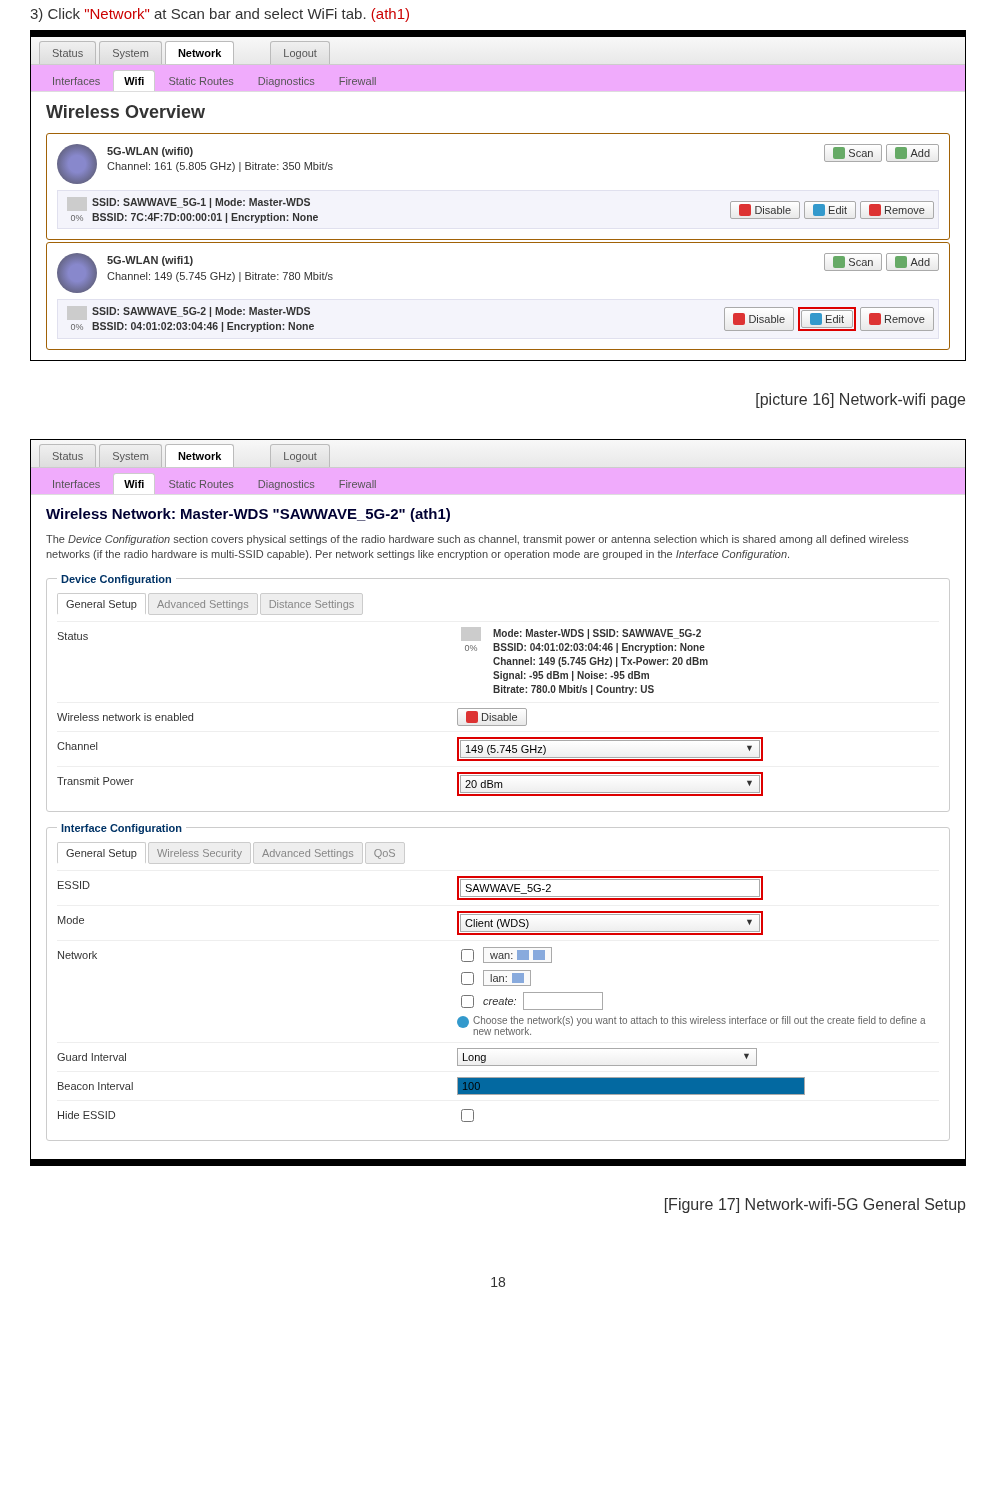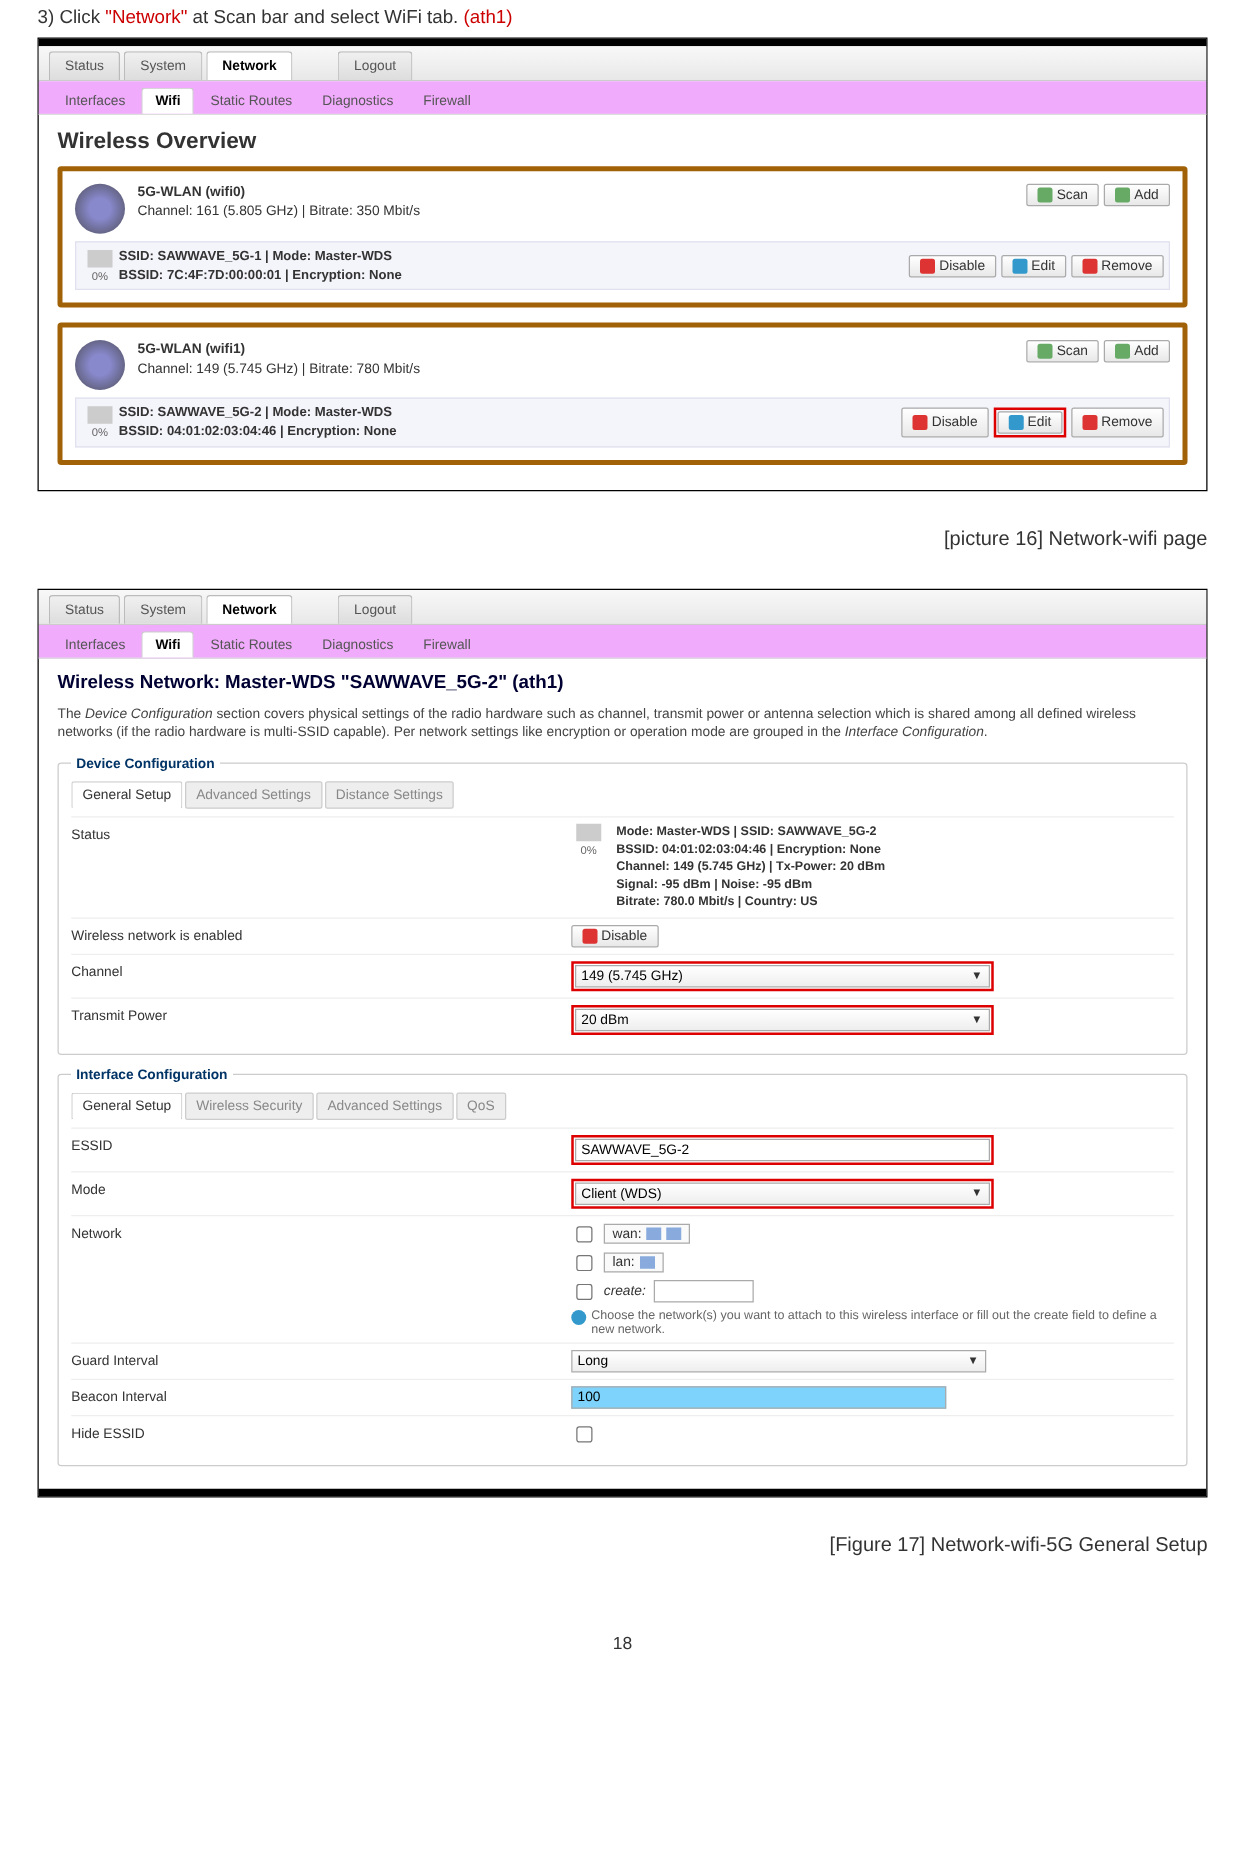--- a/index.html
+++ b/index.html
@@ -22,42 +22,42 @@
 .desc em{font-style:italic}
 fieldset{border:1px solid #ccc;border-radius:3px;margin:0 0 10px;padding:8px 10px 10px}
 legend{font-size:11px;color:#036;font-weight:bold;padding:0 4px}
 .innertabs{display:flex;gap:2px;margin-bottom:6px}
 .innertab{padding:4px 8px;font-size:11px;background:#eee;border:1px solid #ccc;color:#888;border-radius:2px}
 .innertab.active{background:#fff;color:#333;border-bottom-color:#fff}
 .row{display:flex;align-items:flex-start;padding:5px 0;border-top:1px solid #eee;font-size:11px}
 .row:first-of-type{border-top:none}
 .row .lbl{width:400px;color:#333;padding-top:3px}
 .row .val{flex:1}
-.sel,.inp{border:1px solid #aaa;font-size:11px;padding:2px 4px;width:332px;box-sizing:border-box;background:#fff}
+.sel,.inp{border:1px solid #aaa;font-size:11px;padding:2px 4px;width:300px;box-sizing:border-box;background:#fff}
 .sel{appearance:none;background:linear-gradient(#fff,#eee);position:relative}
 .selwrap{position:relative;display:inline-block}
 .selwrap::after{content:"▼";position:absolute;right:6px;top:3px;font-size:9px;color:#333;pointer-events:none}
 .redbox{border:2px solid #d00;padding:1px;display:inline-block}
 .status-block{display:flex;gap:8px;align-items:flex-start}
 .sigicon{width:28px;text-align:center;font-size:9px;color:#666}
 .sigbars{display:inline-block;width:20px;height:14px;background:linear-gradient(to right,#ccc 0%,#ccc 100%);position:relative}
 .statuslines{font-size:10px;line-height:1.4}
 .statuslines b{font-weight:bold}
 .btn{display:inline-flex;align-items:center;gap:3px;padding:2px 8px;font-size:11px;background:linear-gradient(#fff,#e8e8e8);border:1px solid #aaa;border-radius:2px;cursor:pointer}
 .ic{width:12px;height:12px;display:inline-block;border-radius:2px}
 .ic.disable{background:#d33}
 .ic.edit{background:#39c}
 .ic.remove{background:#d33}
 .ic.scan{background:#6a6}
 .ic.add{background:#6a6}
 .ic.reset{background:#d55;border-radius:50%}
 .ic.save{background:#5c5;border-radius:50%}
 .ic.apply{background:#5c5}
 .wifiicon{width:40px;height:40px;border-radius:50%;background:radial-gradient(circle,#88c 30%,#668 70%);display:inline-block;position:relative}
-.overviewblock{border:4px solid #a16207;border-radius:3px;padding:10px;margin-bottom:12px}
+.overviewblock{border:1px solid #a16207;border-radius:3px;padding:10px;margin-bottom:2px}
 .ov-head{display:flex;align-items:flex-start;gap:10px}
 .ov-info{flex:1;font-size:11px;line-height:1.4}
 .ov-btns{display:flex;gap:4px}
 .ov-sub{display:flex;align-items:center;margin-top:6px;padding:4px;background:#f4f4fb;border:1px solid #e0e0ee}
 .ov-sub .sigicon{width:30px}
 .ov-sub-info{flex:1;font-size:10.5px;line-height:1.4}
 .help{font-size:10px;color:#666;margin-top:4px;display:flex;gap:4px}
 .help .ic{background:#39c;border-radius:50%;flex-shrink:0;margin-top:1px}
 .netrow{display:flex;align-items:center;gap:6px;margin-bottom:4px;font-size:11px}
 .netbox{border:1px solid #aaa;padding:1px 6px;background:#fafafa;display:inline-flex;gap:4px;align-items:center}
@@ -285,21 +285,21 @@
                 <span>Choose the network(s) you want to attach to this wireless interface or fill out the create field to define a new network.</span>
               </div>
 </div>
 </div>
 <div class="row">
 <div class="lbl">Guard Interval</div>
 <div class="val"><span class="selwrap"><input class="sel" readonly="" value="Long" style=""></span></div>
 </div>
 <div class="row">
 <div class="lbl">Beacon Interval</div>
-<div class="val"><input class="inp" style="background: #7dd3fc; width: 300px;" value="100"></div>
+<div class="val"><input class="inp" style="background: #0369a1; width: 348px;" value="100"></div>
 </div>
 <div class="row">
 <div class="lbl">Hide ESSID</div>
 <div class="val"><input type="checkbox" class="cb" style=""></div>
 </div>
 </fieldset>
 
 </div>
 <div class="blackbar"></div>
 </div>

